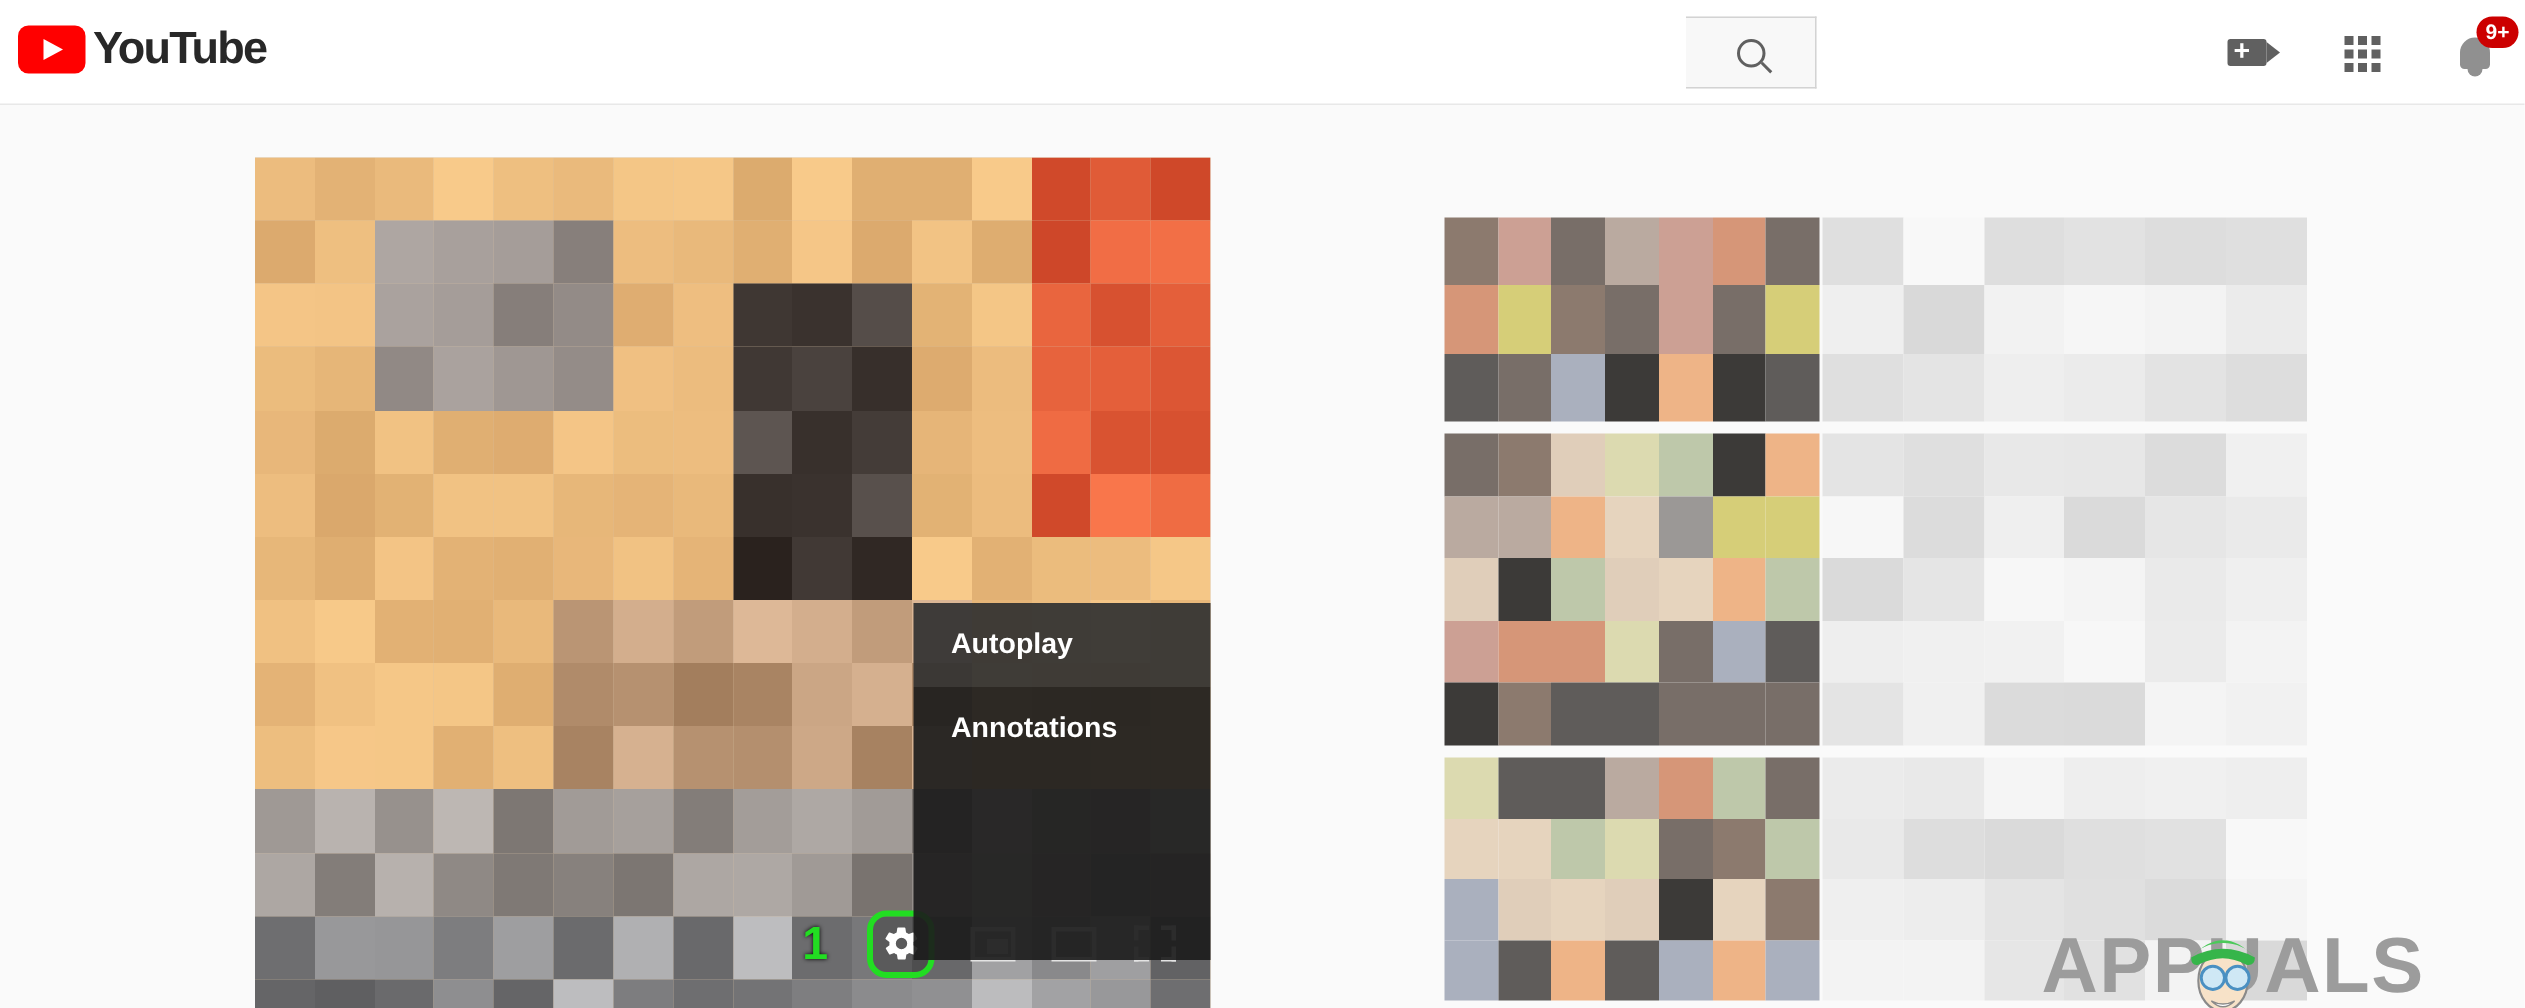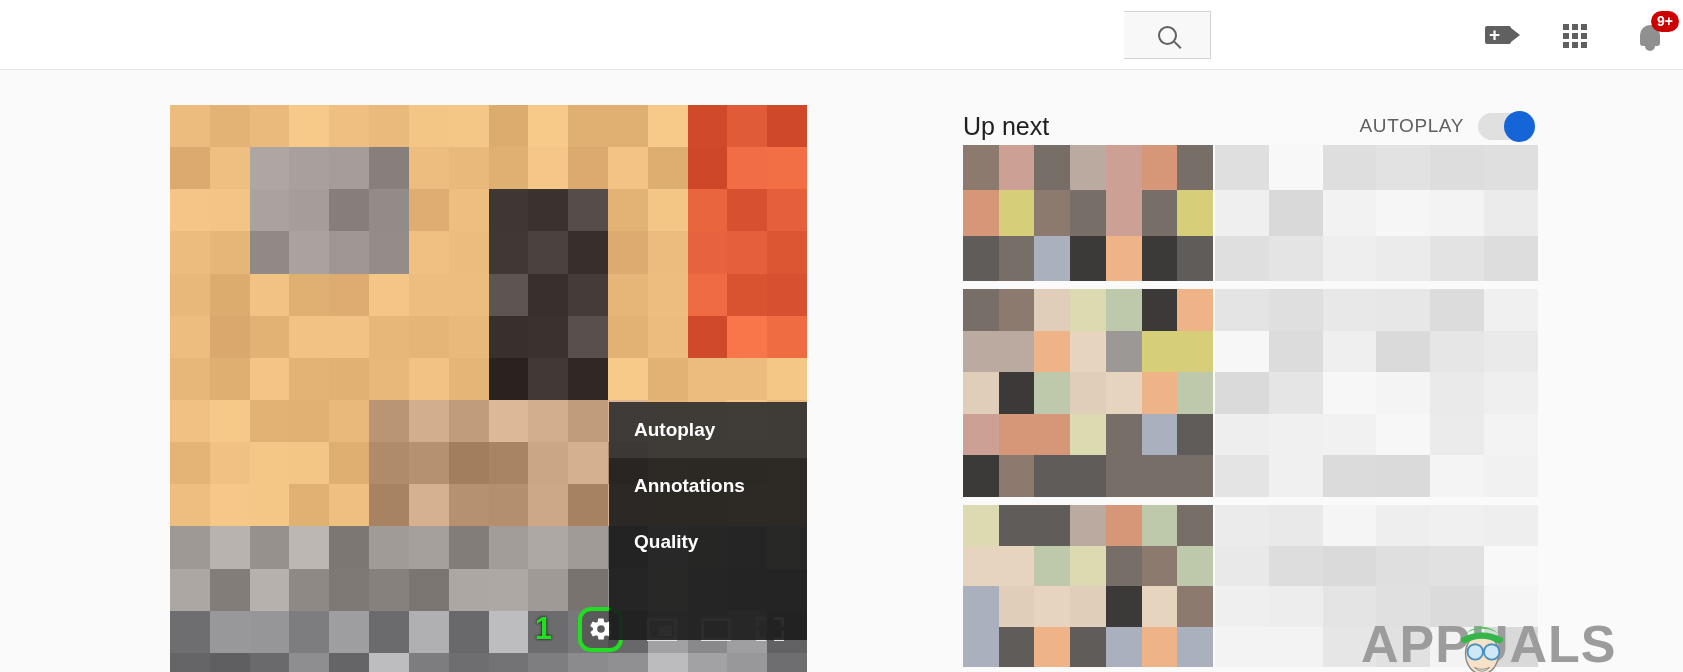--- a/index.html
+++ b/index.html
@@ -224,20 +224,24 @@
   .wm-face {
     position: absolute; left: 92px; top: -2px;
     width: 58px; height: 72px;
   }
 </style>
 </head>
 <body>
 
 <div class="header">
 
+  <div class="logo-wrap">
+    <div class="logo-badge"></div>
+    <div class="logo-text">YouTube</div>
+  </div>
 
   <div class="search-btn">
     <div class="mag"></div>
   </div>
 
   <div class="hdr-icons">
     <div class="icon-btn">
       <div class="cam"></div>
     </div>
     <div class="icon-btn">
@@ -496,24 +500,20 @@
         <span class="menu-label">Autoplay</span>
 
       </div>
 
       <div class="menu-row">
         <span class="menu-label">Annotations</span>
 
       </div>
 
 
-      <div class="menu-row">
-        <span class="menu-label">Quality</span>
-
-      </div>
     </div>
 
     <div class="ctrl-bar">
       <span class="step1">1</span>
 
       <span class="gear-hi">
         <span class="ctrl-icon">
           <svg class="gear" viewBox="0 0 24 24" width="26" height="26" aria-hidden="true">
             <path fill="#ffffff" d="M19.4 13a7.6 7.6 0 000-2l2.1-1.6a.5.5 0 00.1-.6l-2-3.4a.5.5 0 00-.6-.2l-2.5 1a7.4 7.4 0 00-1.7-1l-.4-2.6a.5.5 0 00-.5-.4h-4a.5.5 0 00-.5.4l-.4 2.6a7.4 7.4 0 00-1.7 1l-2.5-1a.5.5 0 00-.6.2l-2 3.4a.5.5 0 00.1.6L4.6 11a7.6 7.6 0 000 2l-2.1 1.6a.5.5 0 00-.1.6l2 3.4a.5.5 0 00.6.2l2.5-1a7.4 7.4 0 001.7 1l.4 2.6a.5.5 0 00.5.4h4a.5.5 0 00.5-.4l.4-2.6a7.4 7.4 0 001.7-1l2.5 1a.5.5 0 00.6-.2l2-3.4a.5.5 0 00-.1-.6L19.4 13zM12 15.5A3.5 3.5 0 1115.5 12 3.5 3.5 0 0112 15.5z"></path>
           </svg>
@@ -530,27 +530,20 @@
         <span class="fs">
             <i></i>
             <i></i>
             <i></i>
             <i></i>
           </span>
       </span>
     </div>
   </div>
 
-  <div class="side-head">
-    <span class="upnext-title">Up next</span>
-    <span class="autoplay-wrap">
-      <span class="autoplay-label">AUTOPLAY</span>
-      <span class="toggle-blue"></span>
-    </span>
-  </div>
 
   <div class="side-list" id="side-list">
       <div class="side-item" style="height: 136px;">
         <div class="side-thumb" style="height: 136px; grid-template-columns: repeat(7, 1fr); grid-template-rows: repeat(3, 1fr);">
           <div style="background:rgb(140,122,110)"></div>
           <div style="background:rgb(204,160,148)"></div>
           <div style="background:rgb(120,110,104)"></div>
           <div style="background:rgb(186,170,160)"></div>
           <div style="background:rgb(204,160,148)"></div>
           <div style="background:rgb(214,150,120)"></div>

